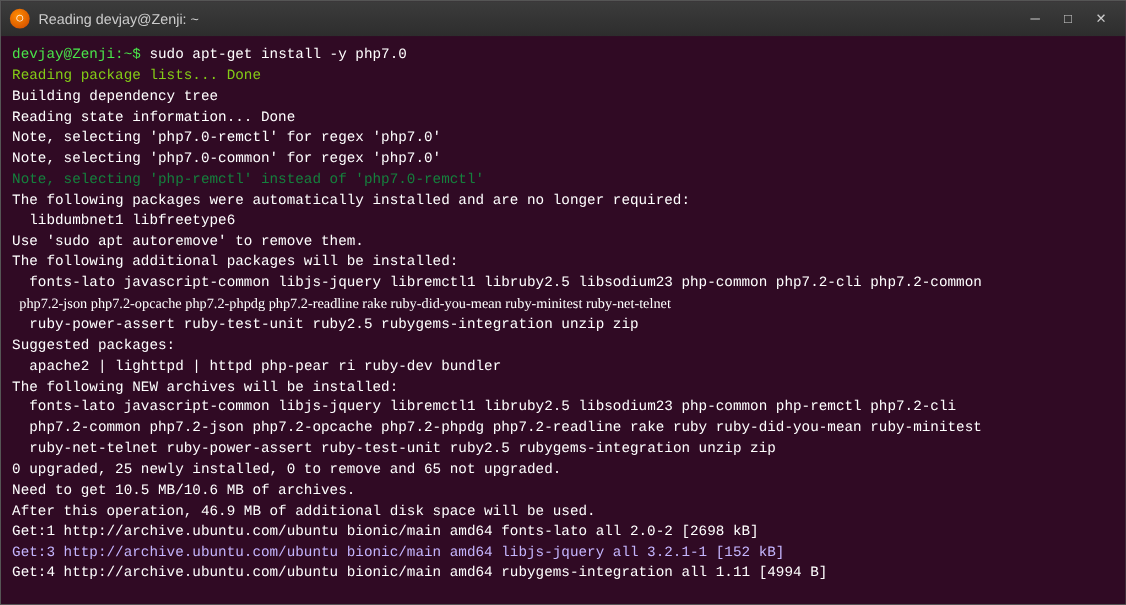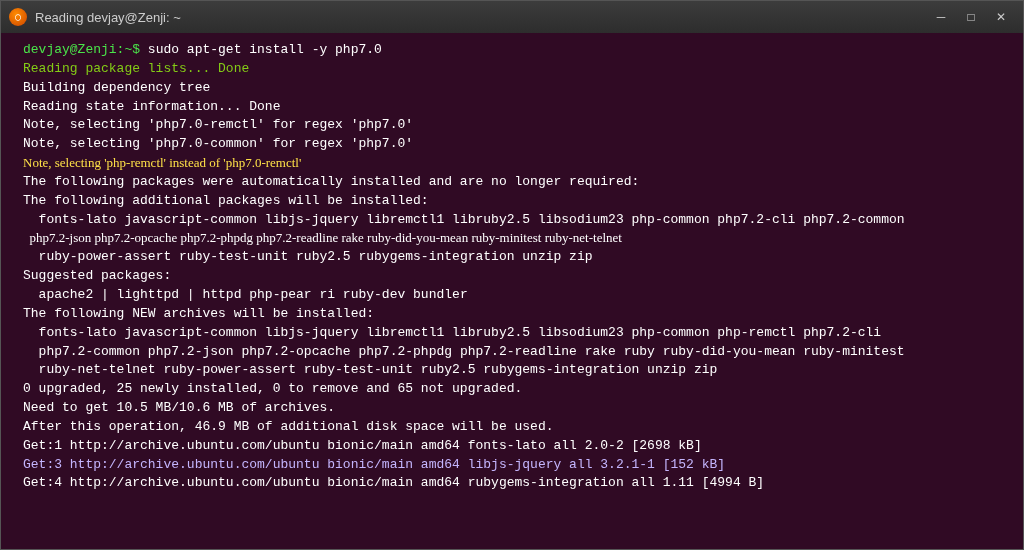--- a/index.html
+++ b/index.html
@@ -74,21 +74,21 @@
     .terminal-body {
       flex: 1;
       background: #300a24;
       display: flex;
       overflow: hidden;
       position: relative;
     }
 
     .terminal-content {
       flex: 1;
-      padding: 8px 22px;
+      padding: 8px 10px;
       overflow-y: auto;
       color: #ffffff;
       font-size: 13px;
       line-height: 1.45;
     }
 
     .terminal-content::-webkit-scrollbar {
       width: 12px;
       background: #3a3a3a;
     }
@@ -112,22 +112,24 @@
     </div>
   </div>
   <div class="terminal-body">
     <div class="terminal-content" id="terminal-output">
     <div class="line"><span style="color: rgb(74, 229, 74);">devjay@Zenji:~$ </span><span style="color: rgb(255, 255, 255);">sudo apt-get install -y php7.0</span></div>
         <div class="line" style="color: #84cc16;">Reading package lists... Done</div>
         <div class="line" style="color: rgb(255, 255, 255);">Building dependency tree</div>
         <div class="line" style="color: rgb(255, 255, 255);">Reading state information... Done</div>
         <div class="line" style="color: rgb(255, 255, 255);">Note, selecting 'php7.0-remctl' for regex 'php7.0'</div>
         <div class="line" style="color: rgb(255, 255, 255);">Note, selecting 'php7.0-common' for regex 'php7.0'</div>
-        <div class="line" style="color: #fde047; font-family: Liberation Serif, serif;">Note, selecting 'php-remctl' instead of 'php7.0-remctl'</div>
+        <div class="line" style="color: #15803d;">Note, selecting 'php-remctl' instead of 'php7.0-remctl'</div>
         <div class="line" style="color: rgb(255, 255, 255);">The following packages were automatically installed and are no longer required:</div>
+        <div class="line" style="color: rgb(255, 255, 255);">  libdumbnet1 libfreetype6</div>
+        <div class="line" style="color: rgb(255, 255, 255);">Use 'sudo apt autoremove' to remove them.</div>
         <div class="line" style="color: rgb(255, 255, 255);">The following additional packages will be installed:</div>
         <div class="line" style="color: rgb(255, 255, 255);">  fonts-lato javascript-common libjs-jquery libremctl1 libruby2.5 libsodium23 php-common php7.2-cli php7.2-common</div>
         <div class="line" style="color: rgb(255, 255, 255); font-family: Liberation Serif, serif;">  php7.2-json php7.2-opcache php7.2-phpdg php7.2-readline rake ruby-did-you-mean ruby-minitest ruby-net-telnet</div>
         <div class="line" style="color: rgb(255, 255, 255);">  ruby-power-assert ruby-test-unit ruby2.5 rubygems-integration unzip zip</div>
         <div class="line" style="color: rgb(255, 255, 255);">Suggested packages:</div>
         <div class="line" style="color: rgb(255, 255, 255);">  apache2 | lighttpd | httpd php-pear ri ruby-dev bundler</div>
         <div class="line" style="color: rgb(255, 255, 255);">The following NEW archives will be installed:</div>
         <div class="line" style="color: rgb(255, 255, 255);">  fonts-lato javascript-common libjs-jquery libremctl1 libruby2.5 libsodium23 php-common php-remctl php7.2-cli</div>
         <div class="line" style="color: rgb(255, 255, 255);">  php7.2-common php7.2-json php7.2-opcache php7.2-phpdg php7.2-readline rake ruby ruby-did-you-mean ruby-minitest</div>
         <div class="line" style="color: rgb(255, 255, 255);">  ruby-net-telnet ruby-power-assert ruby-test-unit ruby2.5 rubygems-integration unzip zip</div>

